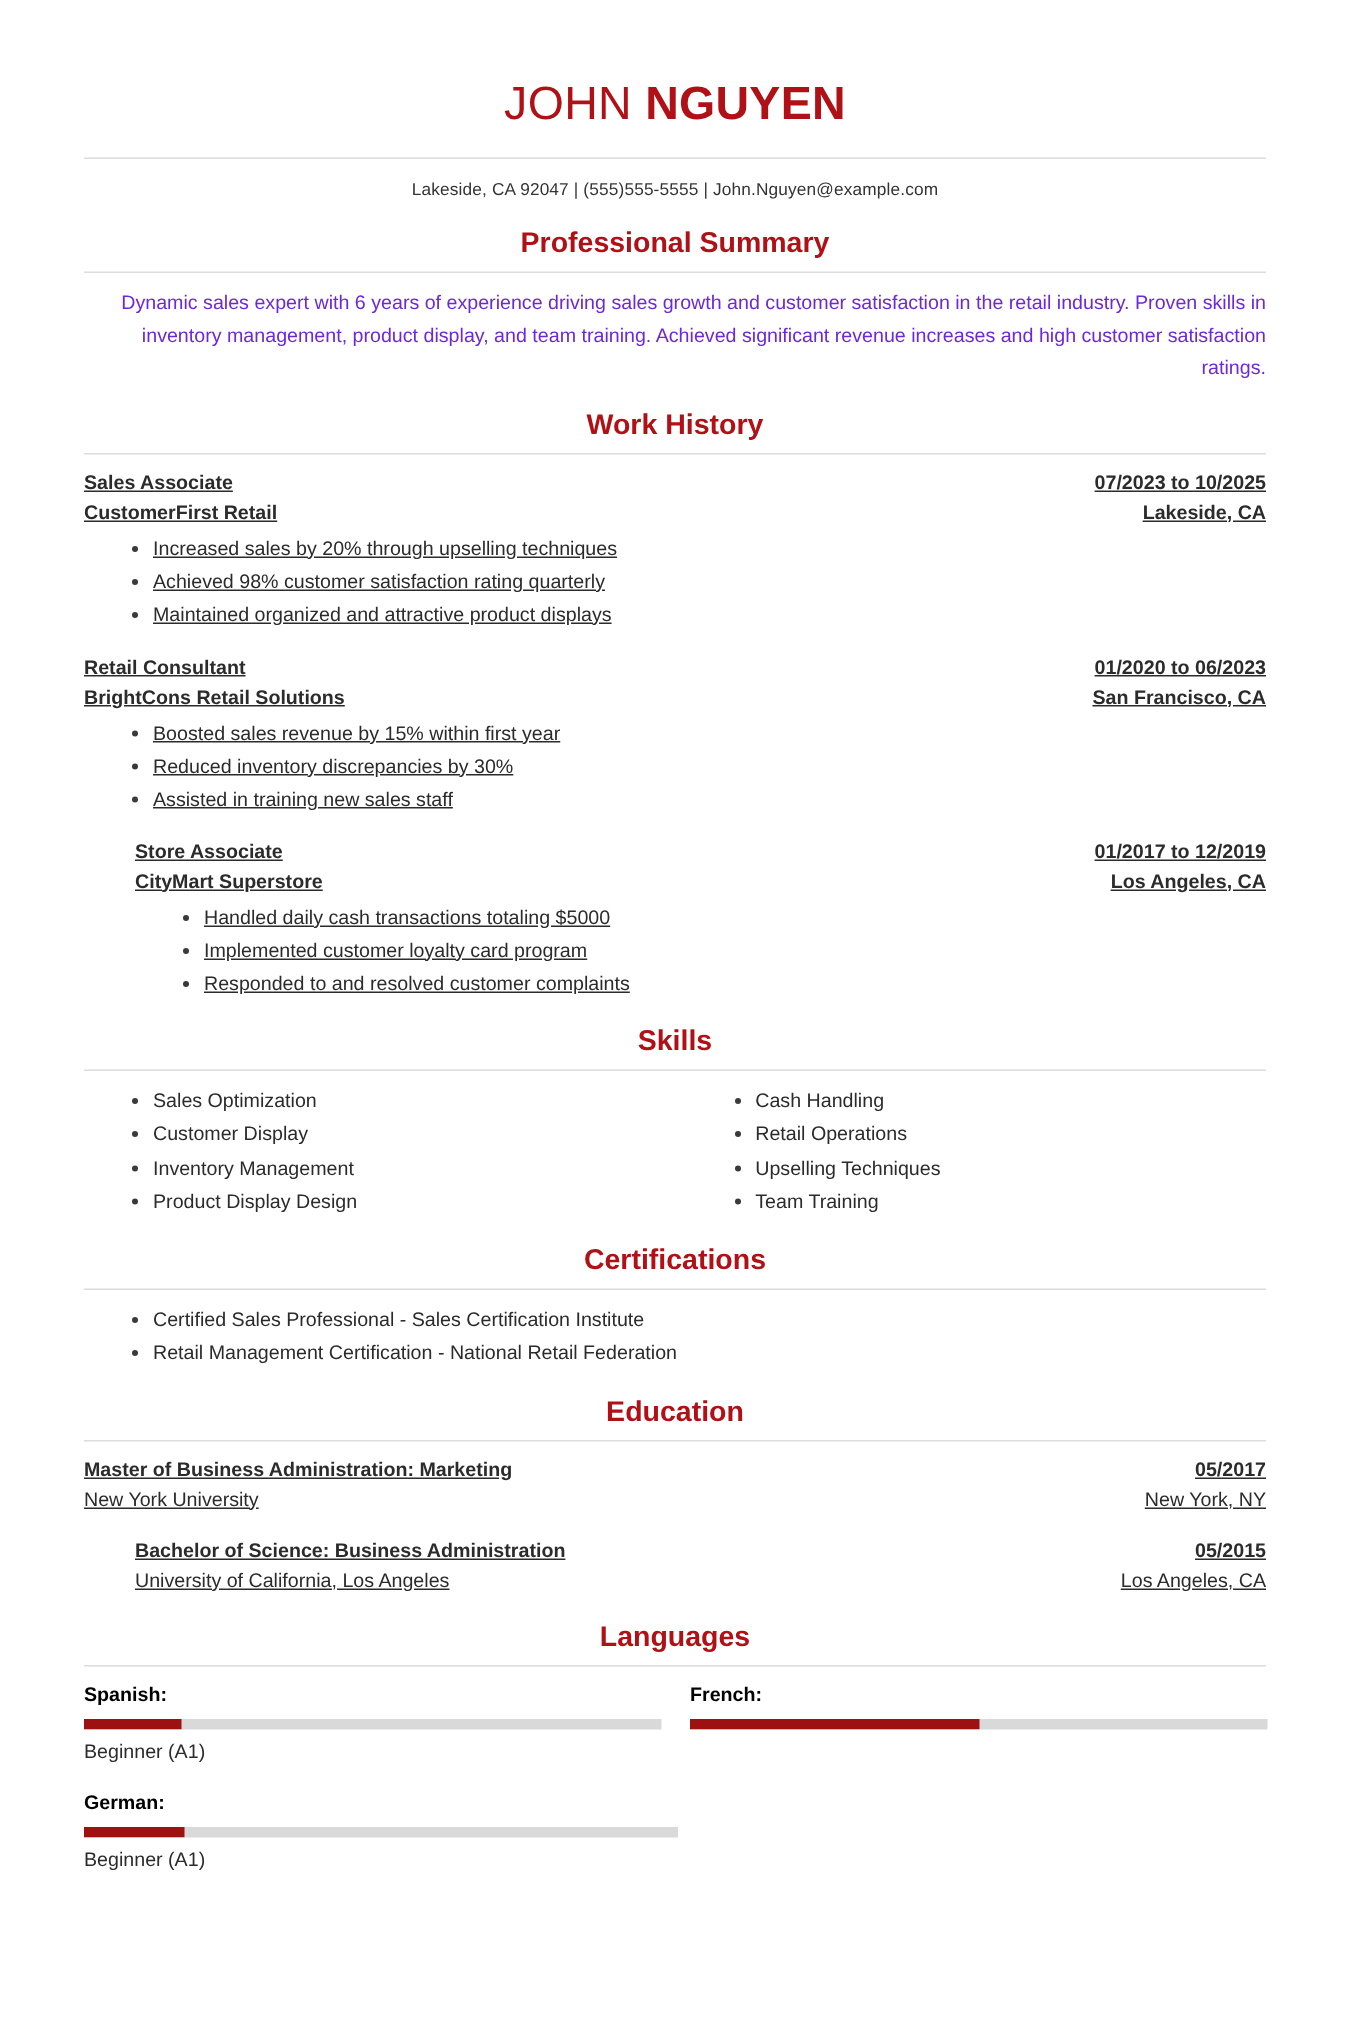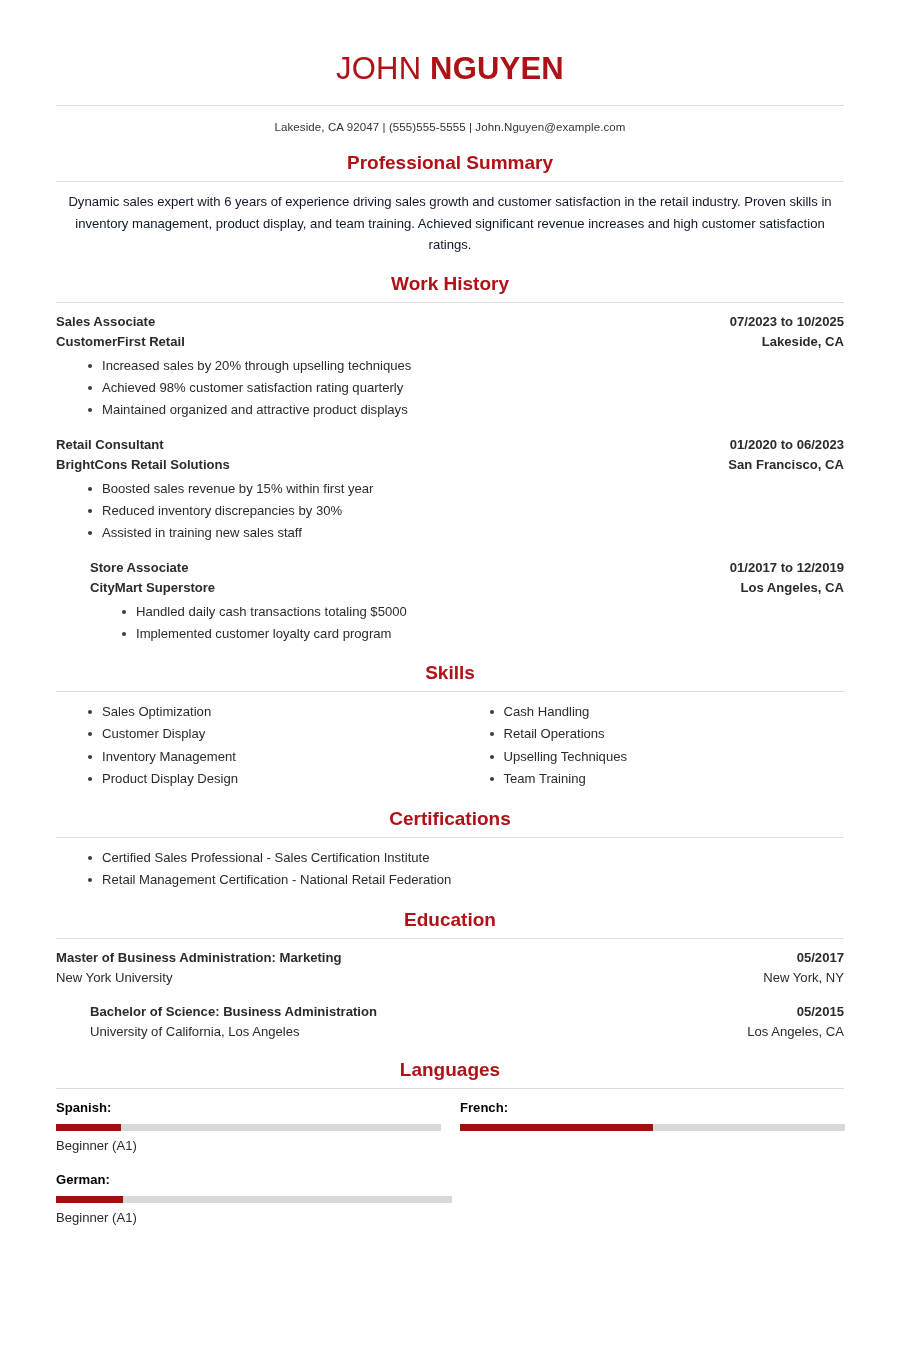--- a/index.html
+++ b/index.html
@@ -58,27 +58,27 @@
     font-size: 19px;
     line-height: 24px;
     font-weight: 700;
     margin: 0 0 6px 0;
   }
   .section-body { padding-top: 9px; }
 
   .summary {
     font-size: 13.1px;
     line-height: 21.5px;
-    color: #0f172a;
+    color: #6d28d9;
     margin: 0;
-    text-align: center;
-  }
-
-  
-  .entry { margin-bottom: 14px; }
+    text-align: right;
+  }
+
+  
+  .entry { margin-bottom: 14px; text-decoration: underline; }
   .entry:last-child { margin-bottom: 0; margin-left: 34px; }
   .entry-row {
     display: flex;
     justify-content: space-between;
     align-items: baseline;
     line-height: 20px;
   }
   .entry-left  { font-size: 13.1px; }
   .entry-right { font-size: 13.1px; text-align: right; white-space: nowrap; }
   .b { font-weight: 700; }
@@ -230,20 +230,21 @@
             <div class="entry-left b">Store Associate</div>
             <div class="entry-right b">01/2017 to 12/2019</div>
           </div>
           <div class="entry-row">
             <div class="entry-left b">CityMart Superstore</div>
             <div class="entry-right b">Los Angeles, CA</div>
           </div>
           <ul class="bullets">
             <li>Handled daily cash transactions totaling $5000</li>
             <li>Implemented customer loyalty card program</li>
+            <li>Responded to and resolved customer complaints</li>
           </ul>
         </div>
       </div>
   </div>
 
   <div class="section">
     <div class="section-title">Skills</div>
     <div class="rule"></div>
     <div class="section-body">
       <div class="two-col">

